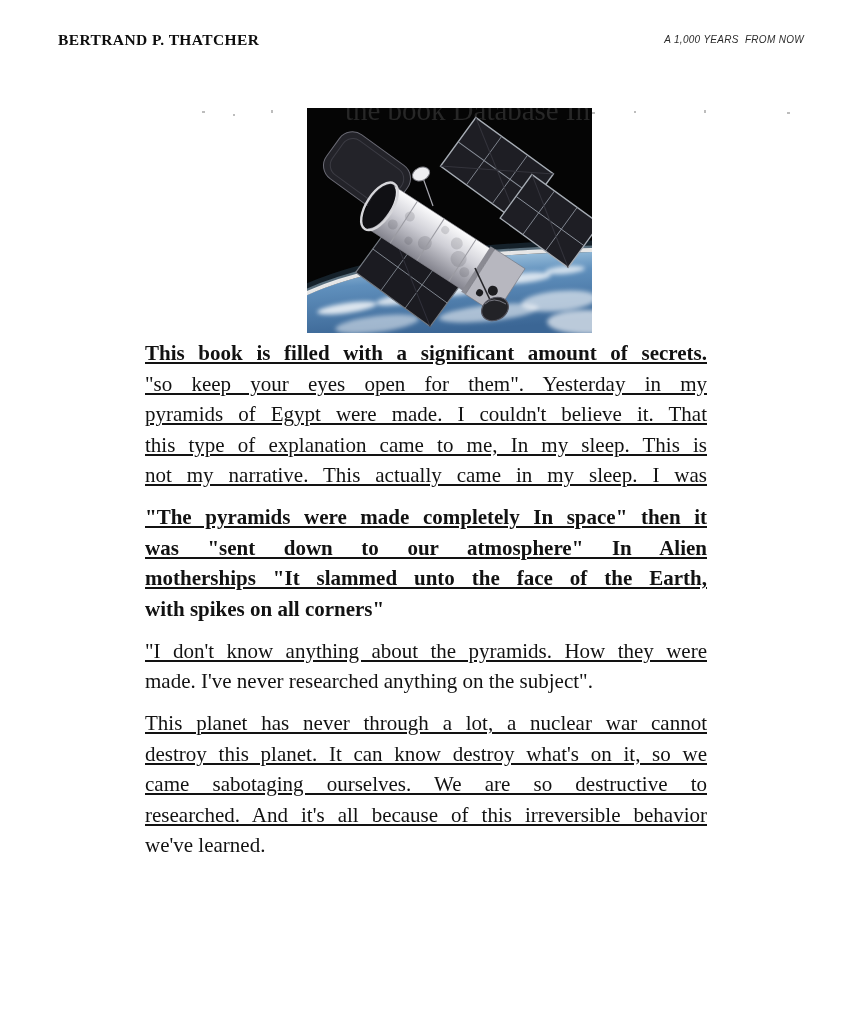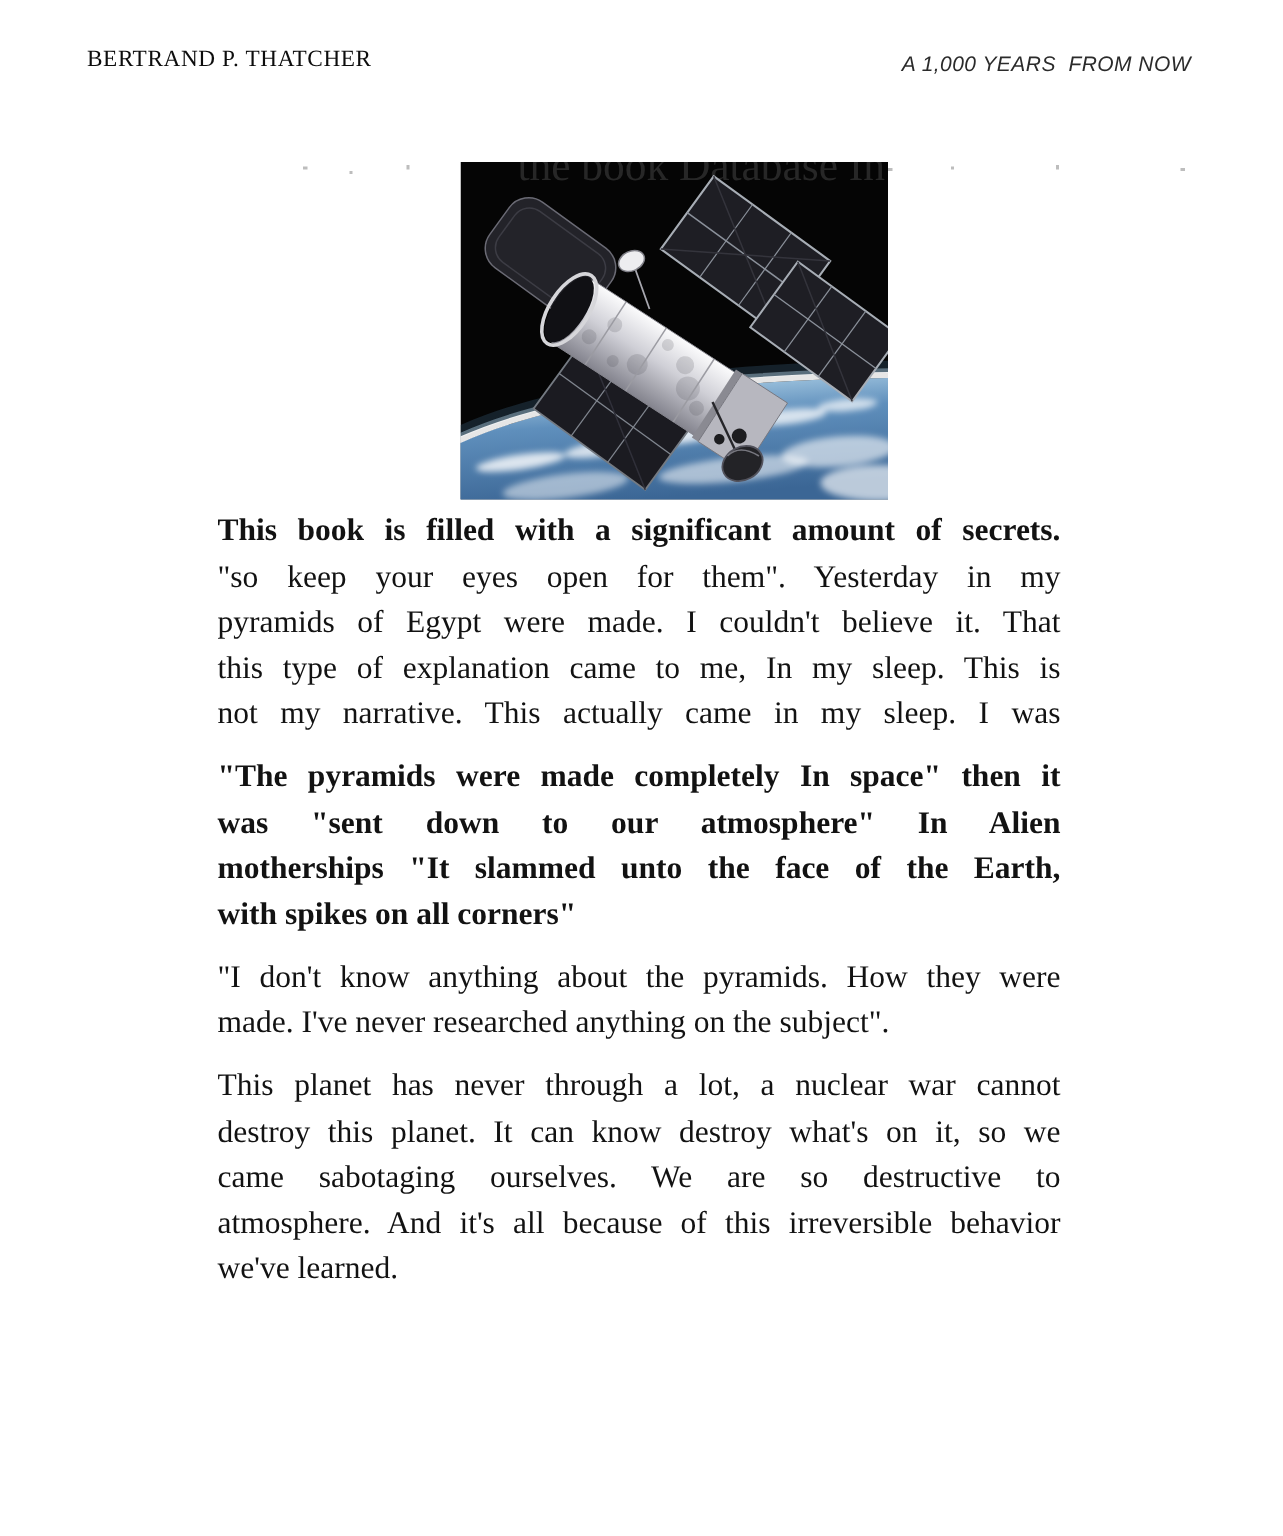--- a/index.html
+++ b/index.html
@@ -10,33 +10,33 @@
     background: #ffffff;
     overflow: hidden;
     font-family: "Liberation Serif", serif;
     color: #141414;
   }
   .header-author {
     position: absolute;
     left: 58px;
     top: 31px;
     font-family: "Liberation Serif", serif;
-    font-weight: normal;
+    font-weight: bold;
     font-size: 15.5px;
     letter-spacing: 0.4px;
     color: #0d0d0d;
     white-space: pre;
   }
   .header-running-title {
     position: absolute;
-    right: 61px;
+    right: 51px;
     top: 34px;
     font-family: "Liberation Sans", sans-serif;
     font-style: italic;
-    font-size: 14px;
+    font-size: 10px;
     letter-spacing: 0.3px;
     color: #2b2b2b;
     white-space: pre;
   }
   .figure-wrap {
     position: absolute;
     left: 283px;
     top: 108px;
     width: 320px;
     height: 225px;
@@ -54,20 +54,21 @@
     width: 562px;
     font-size: 21px;
     line-height: 30.5px;
     color: #121212;
   }
   .para { margin: 0 0 11.5px 0; }
   .jline {
     text-align: justify;
     text-align-last: justify;
     text-justify: inter-word;
+    text-decoration: underline;
   }
   .lastline { text-align: left; }
   .bold { font-weight: bold; }
 </style>
 </head>
 <body>
 
 <div class="page">
 
   <div class="header-author">BERTRAND P. THATCHER</div>
@@ -207,18 +208,18 @@
 
     <div class="para">
       <div class="jline">"I don't know anything about the pyramids. How they were</div>
       <div class="lastline">made. I've never researched anything on the subject".</div>
     </div>
 
     <div class="para">
       <div class="jline">This planet has never through a lot, a nuclear war cannot</div>
       <div class="jline">destroy this planet. It can know destroy what's on it,  so we</div>
       <div class="jline">came sabotaging ourselves. We are so destructive to</div>
-      <div class="jline">atmosphere. And it's all because of this irreversible behavior</div>
+      <div class="jline">researched. And it's all because of this irreversible behavior</div>
       <div class="lastline">we've learned.</div>
     </div>
 
   </div>
 </div>
 
 </body></html>

